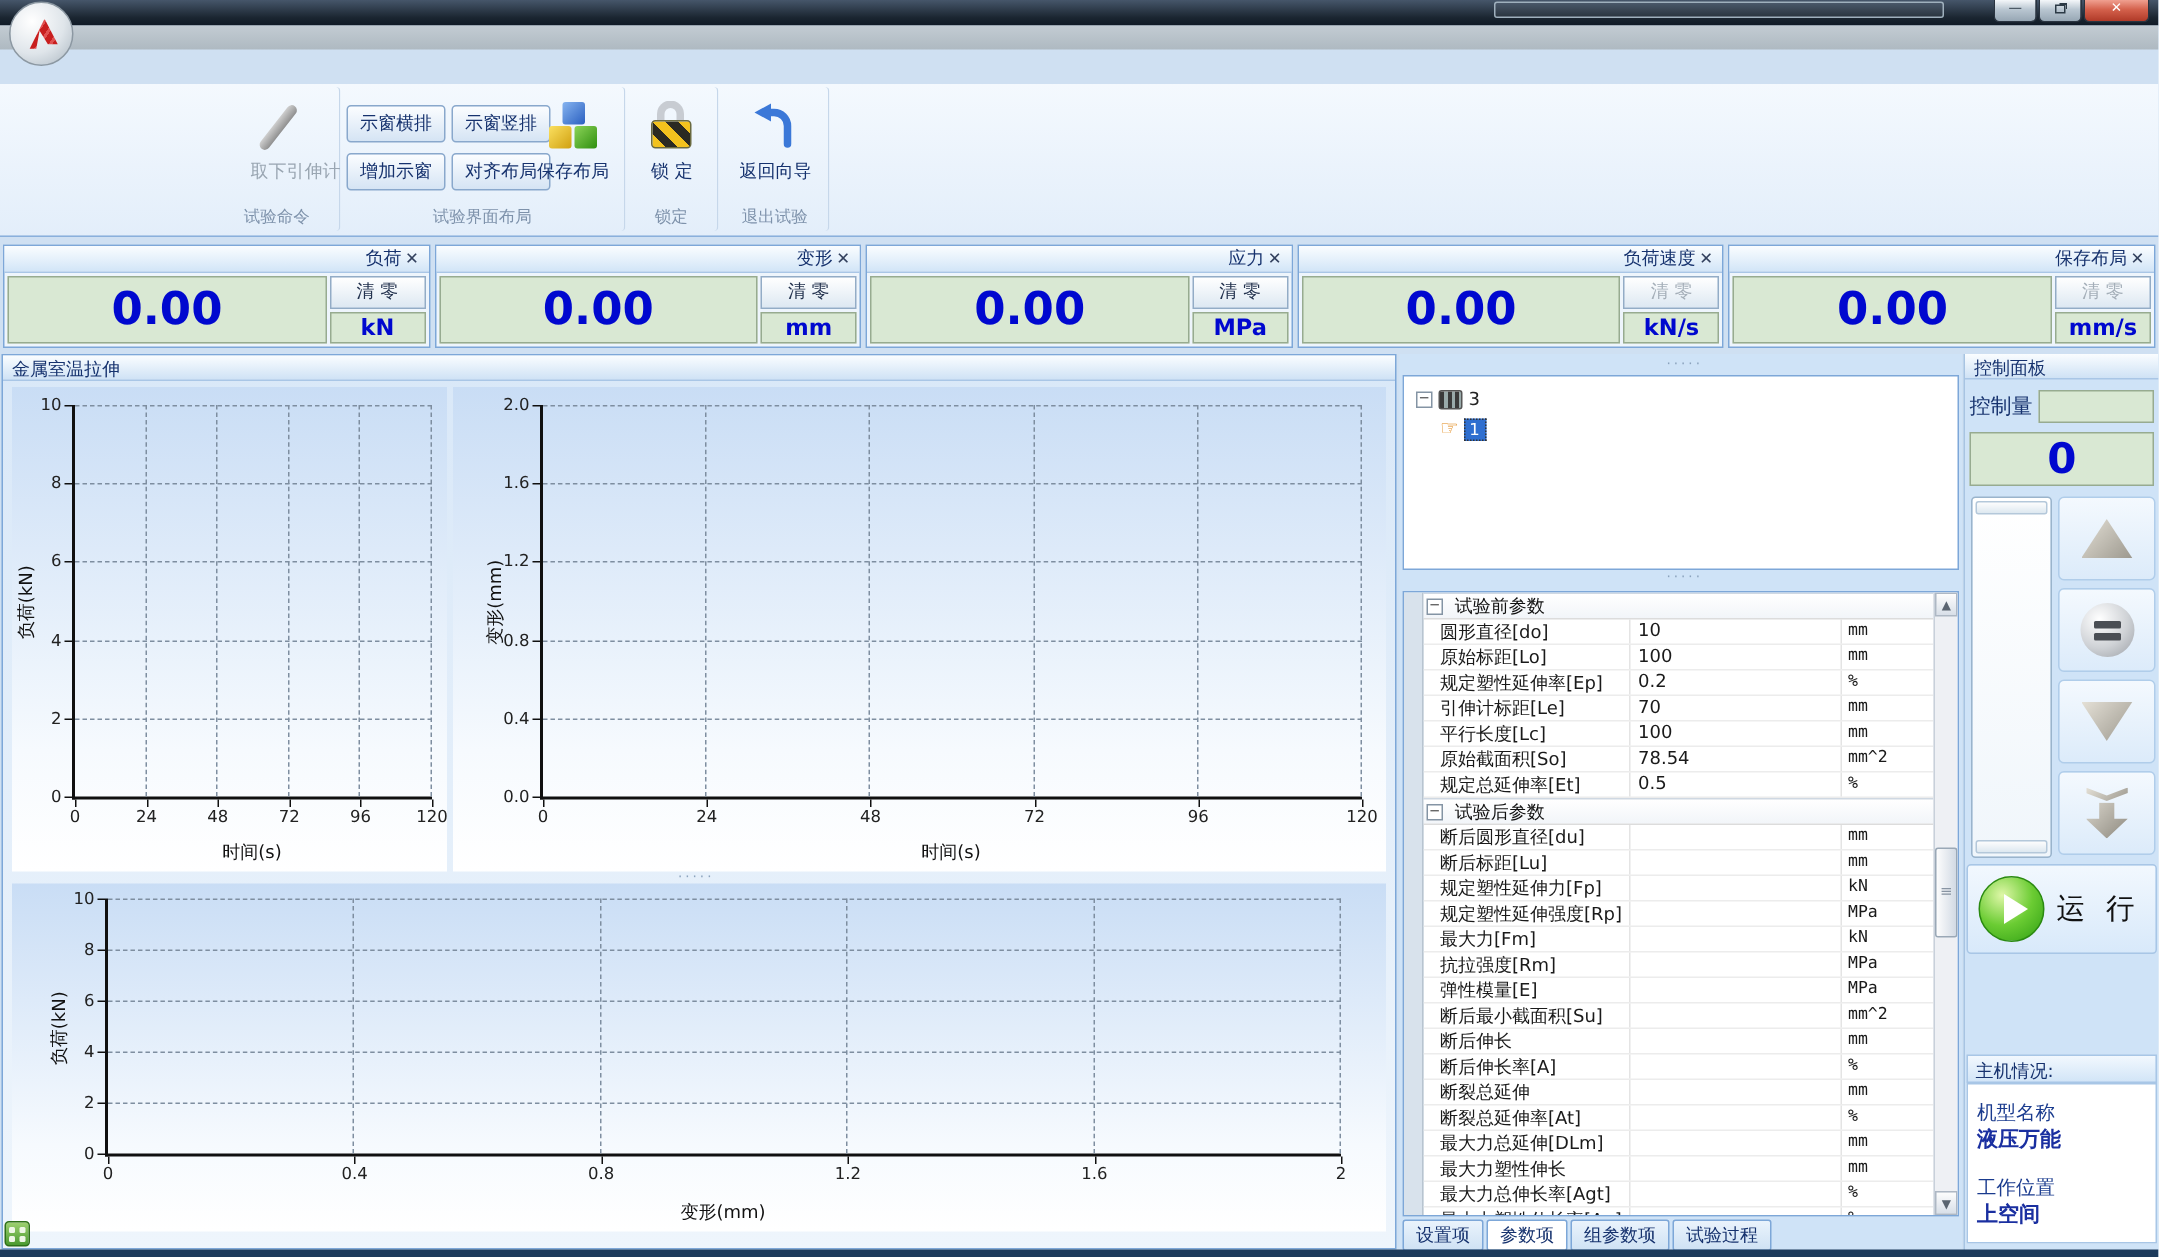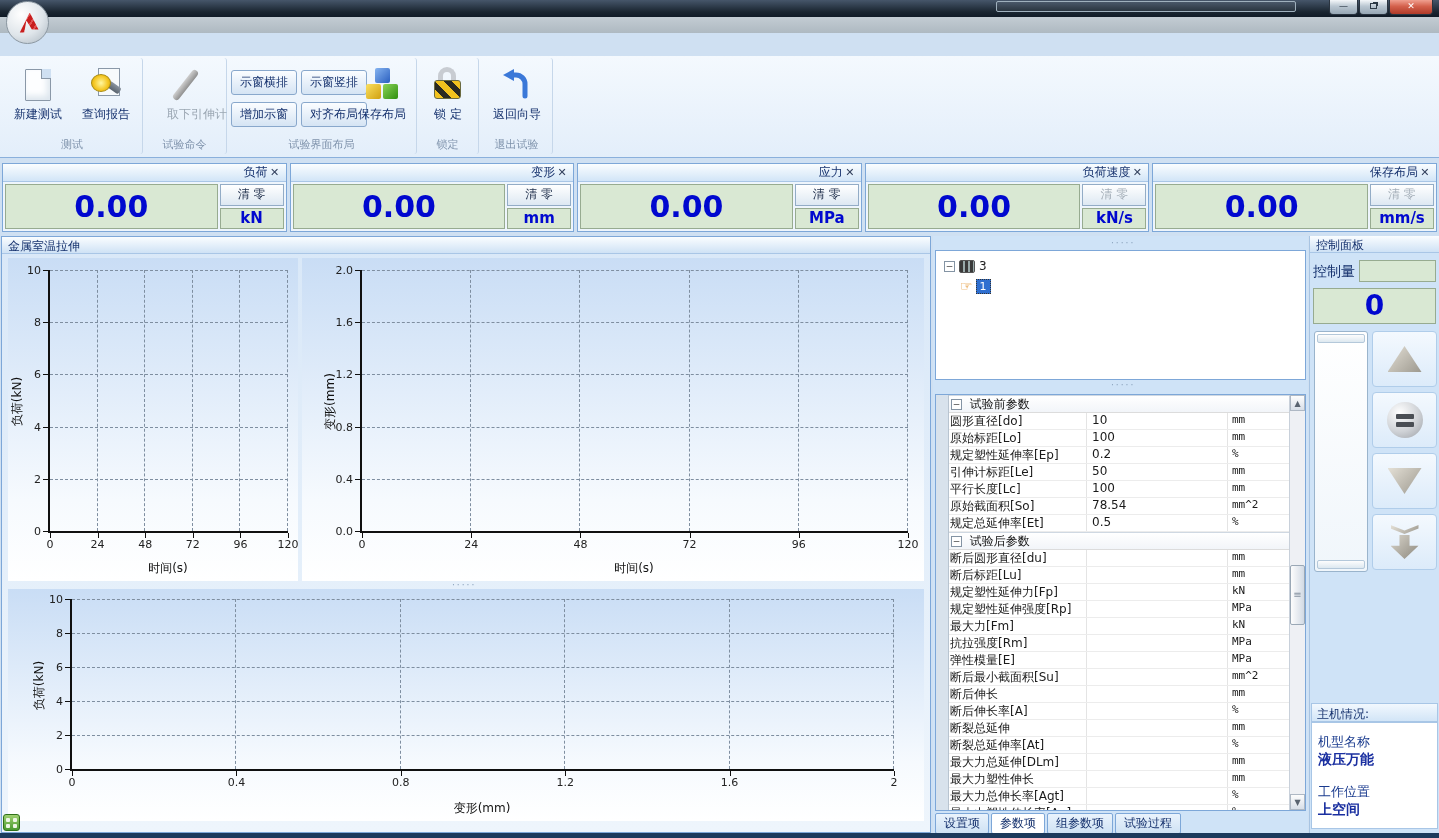--- a/index.html
+++ b/index.html
@@ -142,21 +142,21 @@
   .trow2 { margin-left:24px; margin-top:2px; }
   .hand-icon { color:#e08818; font-size:14px; margin-right:3px; }
   .tree-sel { background:#2f6fd0; color:#fff; border:1px dotted #333; padding:0 3px; font-size:11px; }
 
   #paramtable { position:absolute; left:2px; top:158px; width:371px; height:417px;
     background:#fff; border:1px solid #7da7d8; overflow:hidden; }
   #pgutter { position:absolute; left:0; top:0; bottom:0; width:13px; background:#d8e2ec;
     border-right:1px solid #b8c4d0; }
   #prows { position:absolute; left:13px; top:0; right:16px; bottom:0; overflow:hidden; }
   .prow { display:flex; height:17px; border-bottom:1px solid #ececec; font-size:12px; color:#1a1a1a; }
-  .prow .c-name { width:138px; padding-left:1px; border-right:1px solid #e4e4e4;
+  .prow .c-name { width:138px; padding-left:11px; border-right:1px solid #e4e4e4;
     overflow:hidden; white-space:nowrap; }
   .prow .c-val { width:141px; padding-left:5px; border-right:1px solid #e4e4e4; }
   .prow .c-unit { flex:1; padding-left:4px; font-family:"DejaVu Sans Mono","Liberation Mono",monospace; font-size:11px; }
   .psection { display:flex; align-items:center; height:18px; border-bottom:1px solid #dcdcdc;
     border-top:1px solid #cfd8e2; background:linear-gradient(#ffffff,#f2f5f9);
     font-size:12px; color:#111; }
   .psection .expander { margin-left:2px; }
   #pscroll { position:absolute; right:0; top:0; bottom:0; width:16px; background:#eef0f4;
     border-left:1px solid #c8d0da; }
   .sbtn { position:absolute; left:0; width:15px; height:16px;
@@ -252,39 +252,20 @@
     </div>
   </div>
 
   <div id="logo">
       <div class="glyph"></div>
     </div>
   <div id="graystrip"></div>
 
 
   <div id="ribbon">
-    <div class="rgroup" style="left:2px;width:141px;">
-      <div class="bigbtn" style="left:3px;">
-        <div class="bicon">
-            <div class="icon-doc"></div>
-          </div>
-        <div>新建测试</div>
-      </div>
-      <div class="bigbtn" style="left:71px;">
-        <div class="bicon">
-          <div class="icon-report">
-              <div class="doc"></div>
-              <div class="handle"></div>
-              <div class="beam"></div>
-            </div>
-        </div>
-        <div>查询报告</div>
-      </div>
-      <div class="glabel">测试</div>
-    </div>
 
     <div class="rgroup" style="left:143px;width:84px;">
       <div class="bigbtn disabled" style="left:0;width:84px;text-align:right;">
         <div class="bicon">
             <div class="icon-ext"></div>
           </div>
         <div>取下引伸计</div>
       </div>
       <div class="glabel">试验命令</div>
     </div>
@@ -566,21 +547,21 @@
             <div class="c-val">100</div>
             <div class="c-unit">mm</div>
           </div>
           <div class="prow">
             <div class="c-name">规定塑性延伸率[Ep]</div>
             <div class="c-val">0.2</div>
             <div class="c-unit">%</div>
           </div>
           <div class="prow">
             <div class="c-name">引伸计标距[Le]</div>
-            <div class="c-val">50</div>
+            <div class="c-val">70</div>
             <div class="c-unit">mm</div>
           </div>
           <div class="prow">
             <div class="c-name">平行长度[Lc]</div>
             <div class="c-val">100</div>
             <div class="c-unit">mm</div>
           </div>
           <div class="prow">
             <div class="c-name">原始截面积[So]</div>
             <div class="c-val">78.54</div>
@@ -711,20 +692,26 @@
         </div>
       </div>
     <div class="cbtn" id="btn-down">
         <div class="tri-down"></div>
       </div>
     <div class="cbtn" id="btn-fast">
       <div class="fastdown">
           <div class="chev"></div>
           <div class="arr"></div>
         </div>
+    </div>
+    <div class="runbox" id="run-btn">
+      <div class="run-circle">
+          <i></i>
+        </div>
+      <div class="runlabel">运 行</div>
     </div>
     <div id="host-header">主机情况:</div>
     <div id="host-body">
       <div class="host-label">机型名称</div>
       <div class="host-value">液压万能</div>
       <div class="host-label">工作位置</div>
       <div class="host-value">上空间</div>
     </div>
   </div>
 

